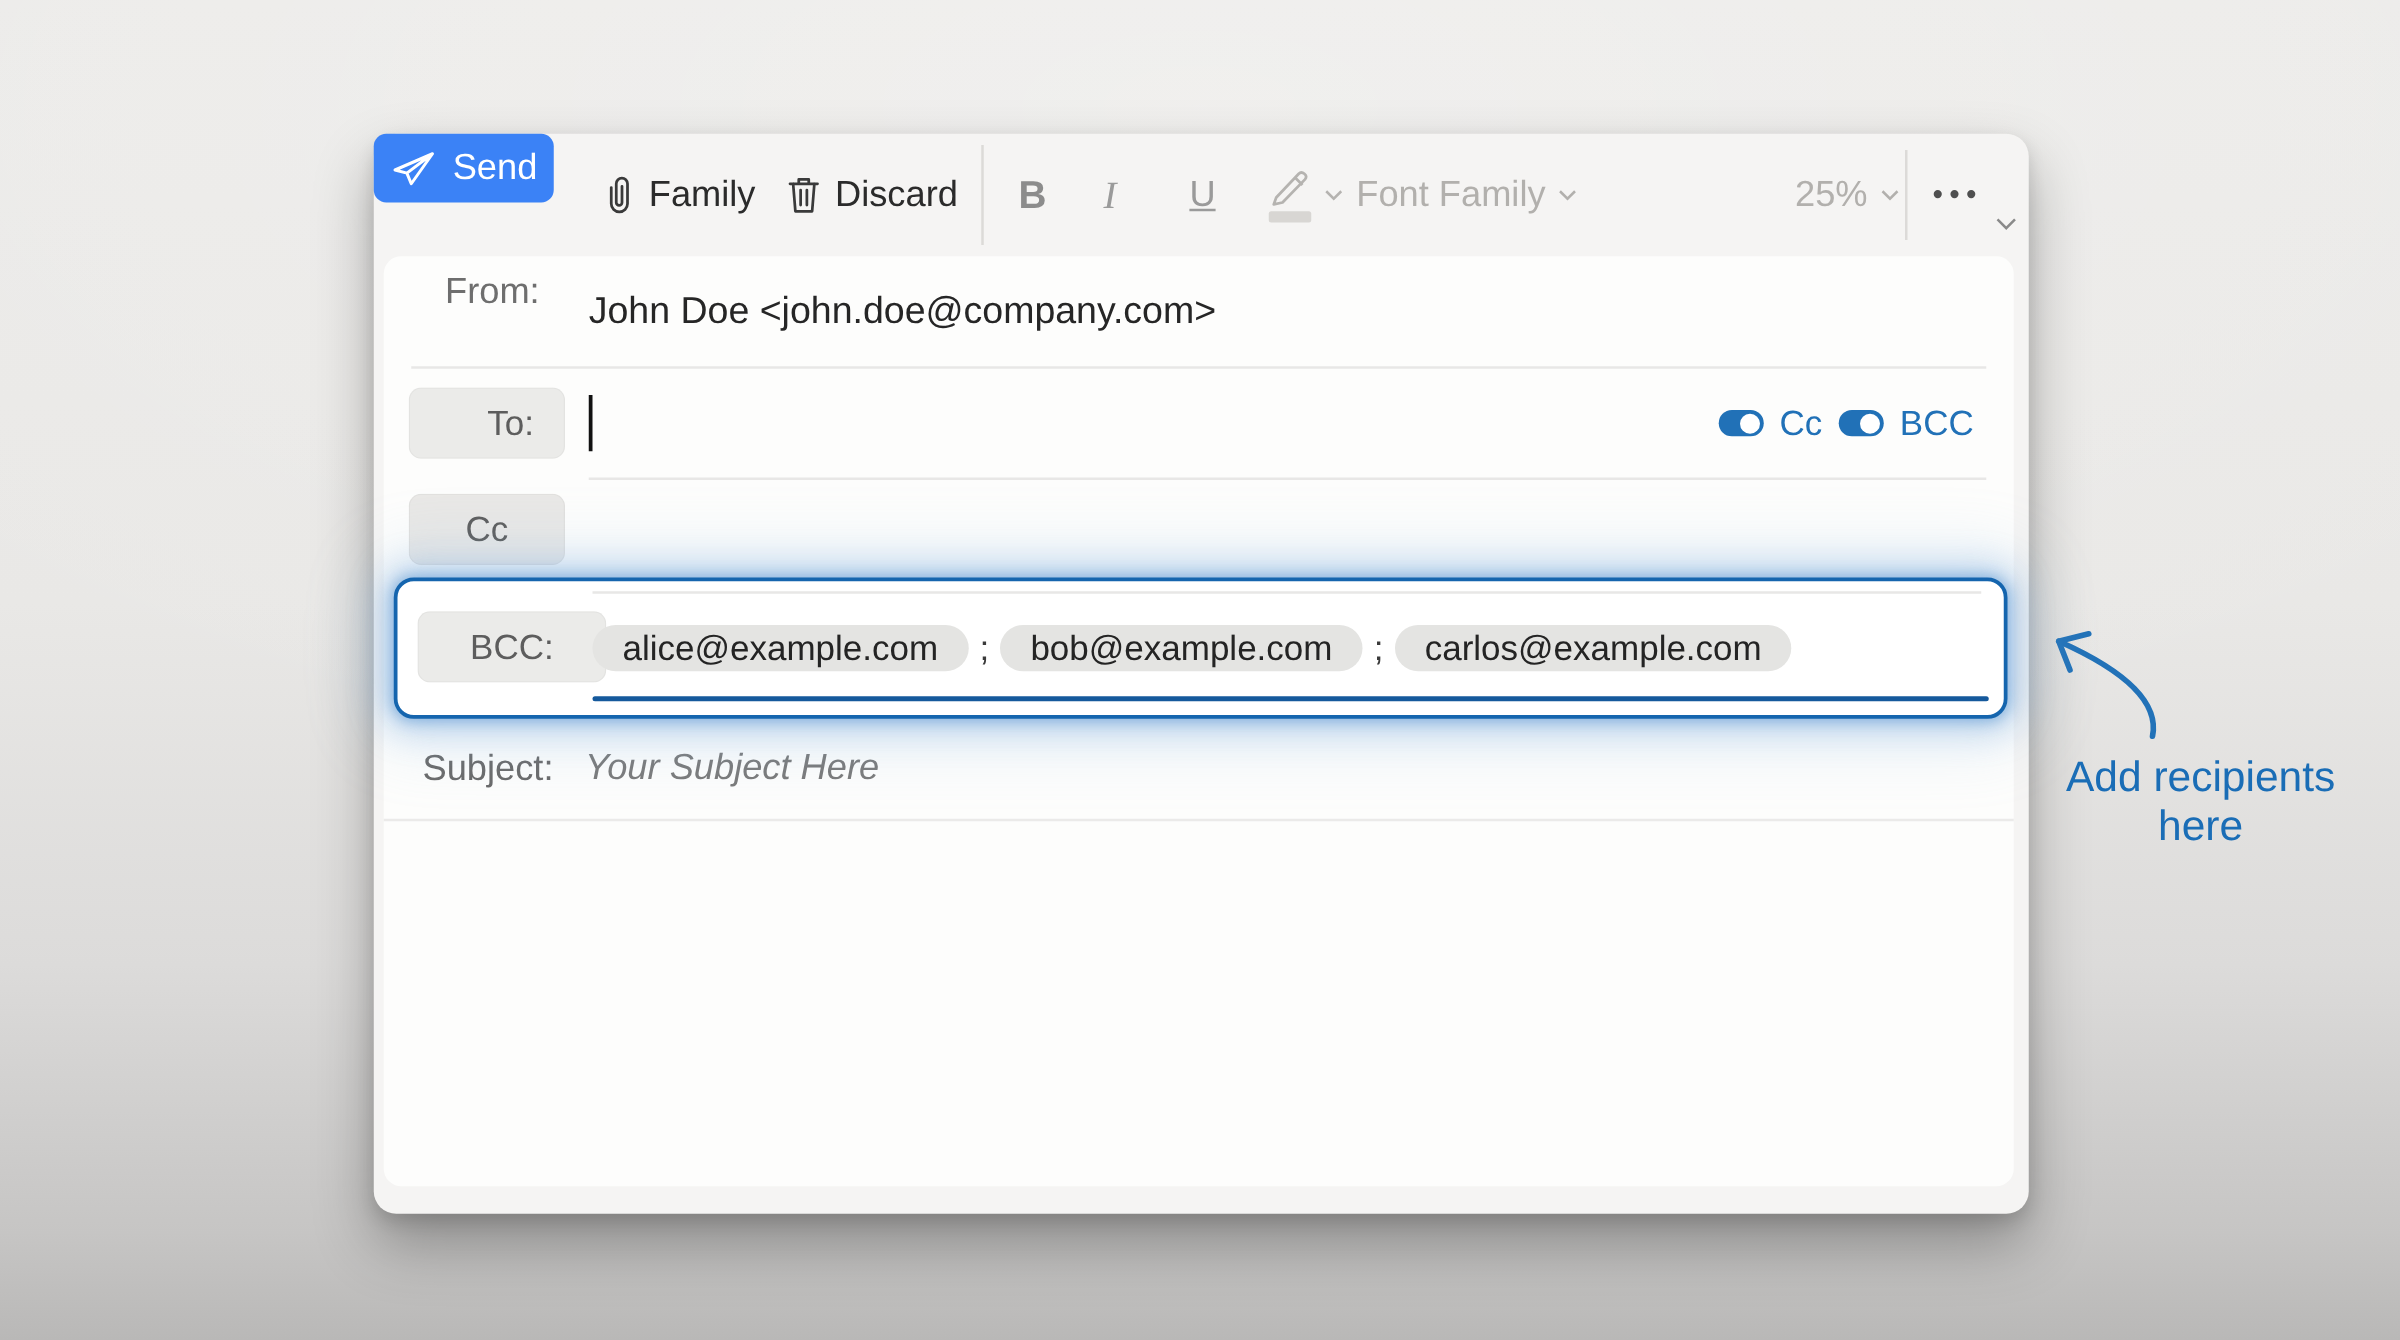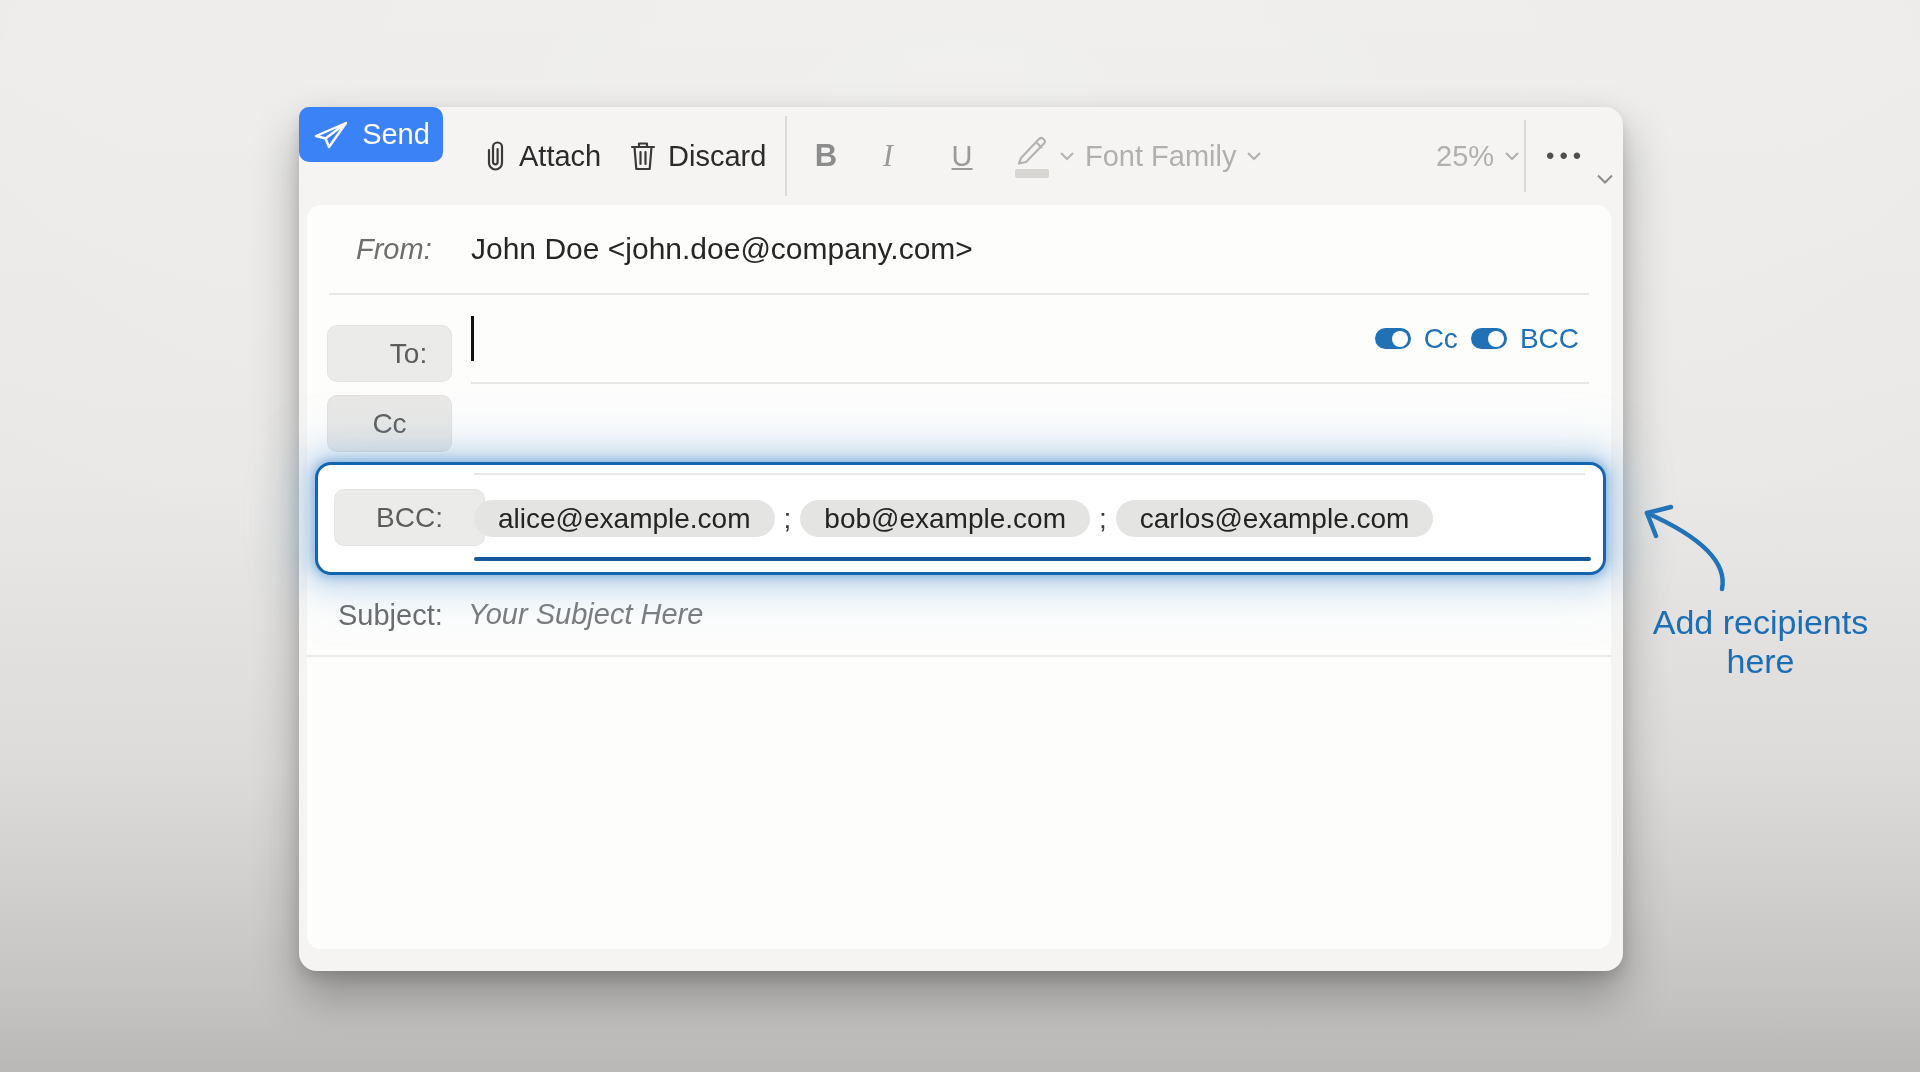--- a/index.html
+++ b/index.html
@@ -49,32 +49,32 @@
   
   .panel {
     position:absolute; left:8px; top:98px; width:1304px; height:744px;
     background:#fdfdfc; border-radius:14px;
   }
   .row { position:absolute; left:0; width:100%; }
   .field-label { color:#6e6e6e; font-size:29px; }
   .hr { position:absolute; height:1.5px; background:#e8e7e6; }
 
   .from-row { top:0; height:89px; }
-  .from-row .field-label { position:absolute; left:49px; top:28px;font-style:italic; }
+  .from-row .field-label { position:absolute; left:49px; top:12px; }
   .from-value { position:absolute; left:164px; top:27px; color:#262626; font-size:30px; }
   .from-hr { left:22px; right:22px; top:88px; }
 
   .to-row { top:89px; height:89px; }
   .pill {
     position:absolute; width:125px; height:57px; background:#ebebe9;
     border:1px solid rgba(0,0,0,.03); border-radius:10px;
     display:flex; align-items:center; justify-content:center;
     color:#5d5d5d; font-size:28px; cursor:pointer;
   }
-  .to-pill { left:20px; top:31px;padding-left:38px; }
+  .to-pill { left:20px; top:16px;padding-left:38px; }
   .caret { position:absolute; left:164px; top:22px; width:2.5px; height:45px; background:#111; animation:blink 1.1s steps(1) infinite; }
   @keyframes blink { 50% { opacity:0; } }
   .to-hr { left:164px; right:22px; top:88px; }
 
   .toggles { position:absolute; right:32px; top:0; height:89px; display:flex; align-items:center; gap:13px; }
   .toggle { position:relative; width:36px; height:21px; border-radius:11px; background:#2171b7; cursor:pointer; }
   .toggle .knob { position:absolute; right:2.5px; top:2.5px; width:16px; height:16px; border-radius:50%; background:#fff; }
   .toggle-label { color:#2171b7; font-size:28px; cursor:pointer; }
 
   .cc-row { top:178px; height:80px; }
@@ -129,21 +129,21 @@
       </span>
       <span>Send</span>
     </button>
 
     <div class="tb-item tb-group attach-group">
       <span>
         <svg width="26" height="34" viewBox="0 0 26 34">
             <path d="M7 11 v13 a6.5 6.5 0 0 0 13 0 V8 a4.5 4.5 0 0 0 -9 0 v15 a2.3 2.3 0 0 0 4.6 0 V10" fill="none" stroke="#3a3a3a" stroke-width="2.2" stroke-linecap="round"></path>
           </svg>
       </span>
-      <span>Attach</span>
+      <span>Family</span>
     </div>
 
     <div class="tb-item tb-group discard-group">
       <span>
         <svg width="28" height="34" viewBox="0 0 28 34">
             <path d="M3 8 h22 M10 8 V4.5 h8 V8 M5.5 8 l1.8 22 h13.4 L22.5 8 M11.5 13 v12 M16.5 13 v12" fill="none" stroke="#3a3a3a" stroke-width="2.2" stroke-linecap="round" stroke-linejoin="round"></path>
           </svg>
       </span>
       <span>Discard</span>
     </div>

